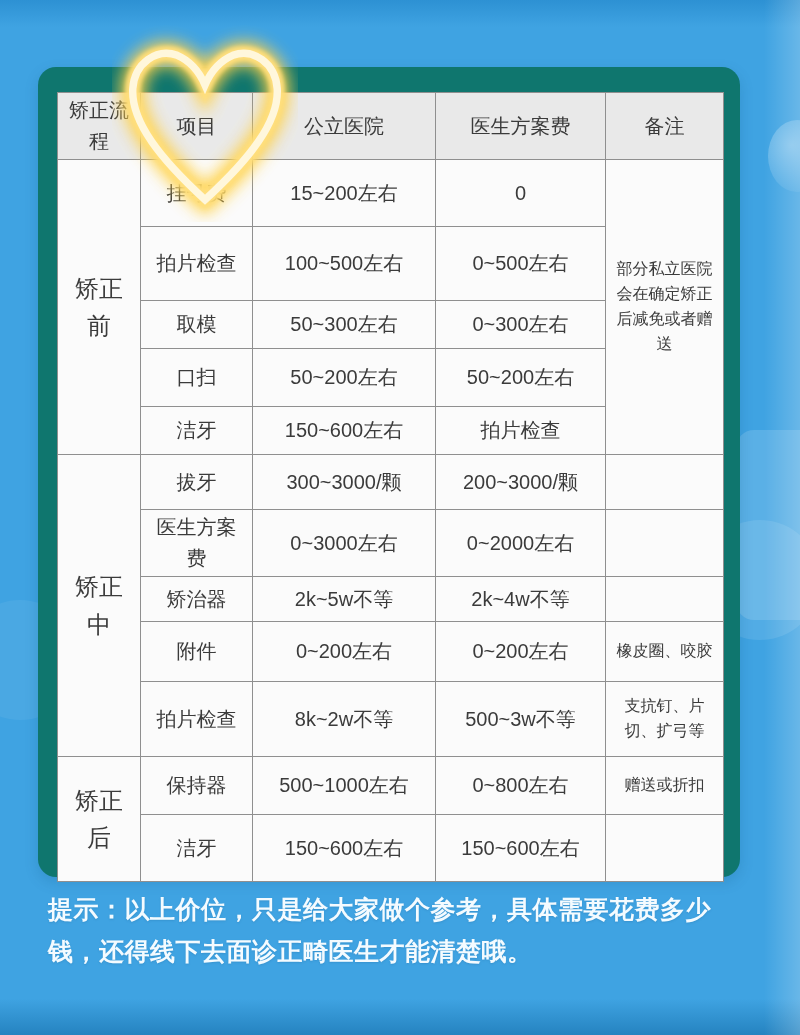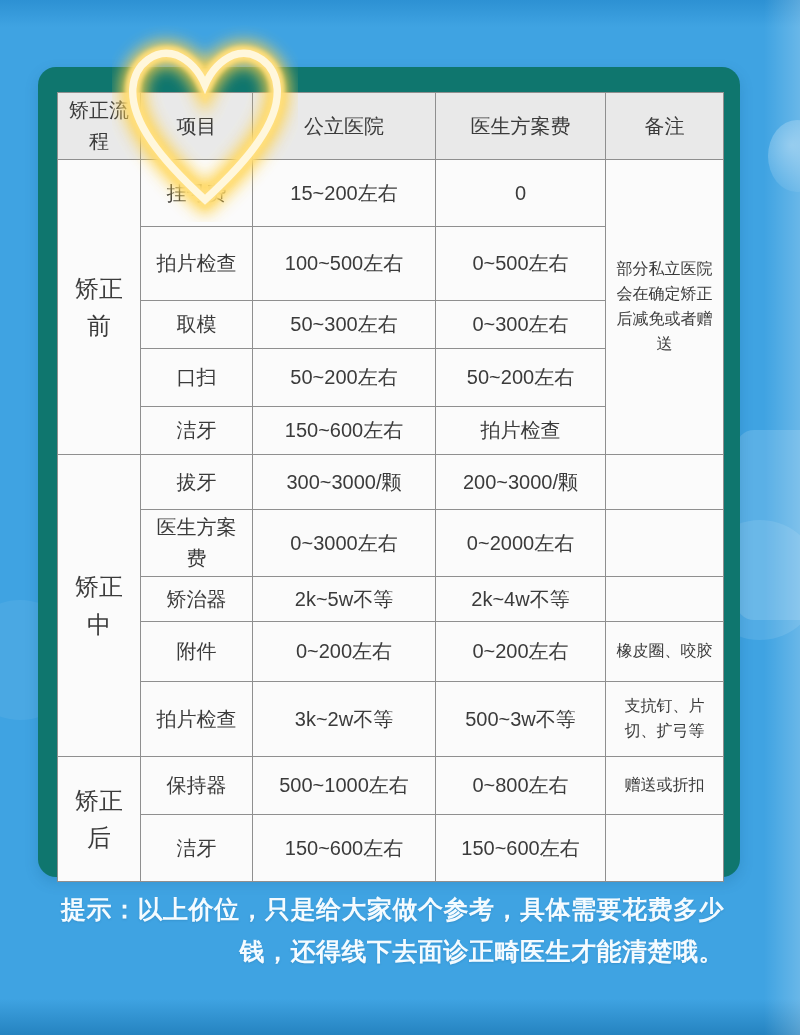--- a/index.html
+++ b/index.html
@@ -82,21 +82,20 @@
   .hint {
     position: absolute;
     left: 48px; top: 888px;
     width: 676px;
     color: #f4fbff;
     font-size: 25px;
     font-weight: bold;
     letter-spacing: 0.5px;
     line-height: 1.68;
     text-shadow: 0 1px 2px rgba(30,100,150,.25);
-    text-align: right;
   }
 </style>
 </head>
 <body>
 
 <div class="decor decor-balloon"></div>
 <div class="decor decor-square"></div>
 <div class="decor decor-circle"></div>
 <div class="decor decor-blob-bl"></div>
 
@@ -166,21 +165,21 @@
           <td class="note-cell"></td>
         </tr>
         <tr style="height: 60px;">
           <td>附件</td>
           <td>0~200左右</td>
           <td>0~200左右</td>
           <td class="note-cell">橡皮圈、咬胶</td>
         </tr>
         <tr style="height: 75px;">
           <td>拍片检查</td>
-          <td>3k~2w不等</td>
+          <td>8k~2w不等</td>
           <td>500~3w不等</td>
           <td class="note-cell">支抗钉、片切、扩弓等</td>
         </tr>
         <tr style="height: 58px;">
           <td rowspan="2" class="stage-cell">矫正后</td>
           <td>保持器</td>
           <td>500~1000左右</td>
           <td>0~800左右</td>
           <td class="note-cell">赠送或折扣</td>
         </tr>

